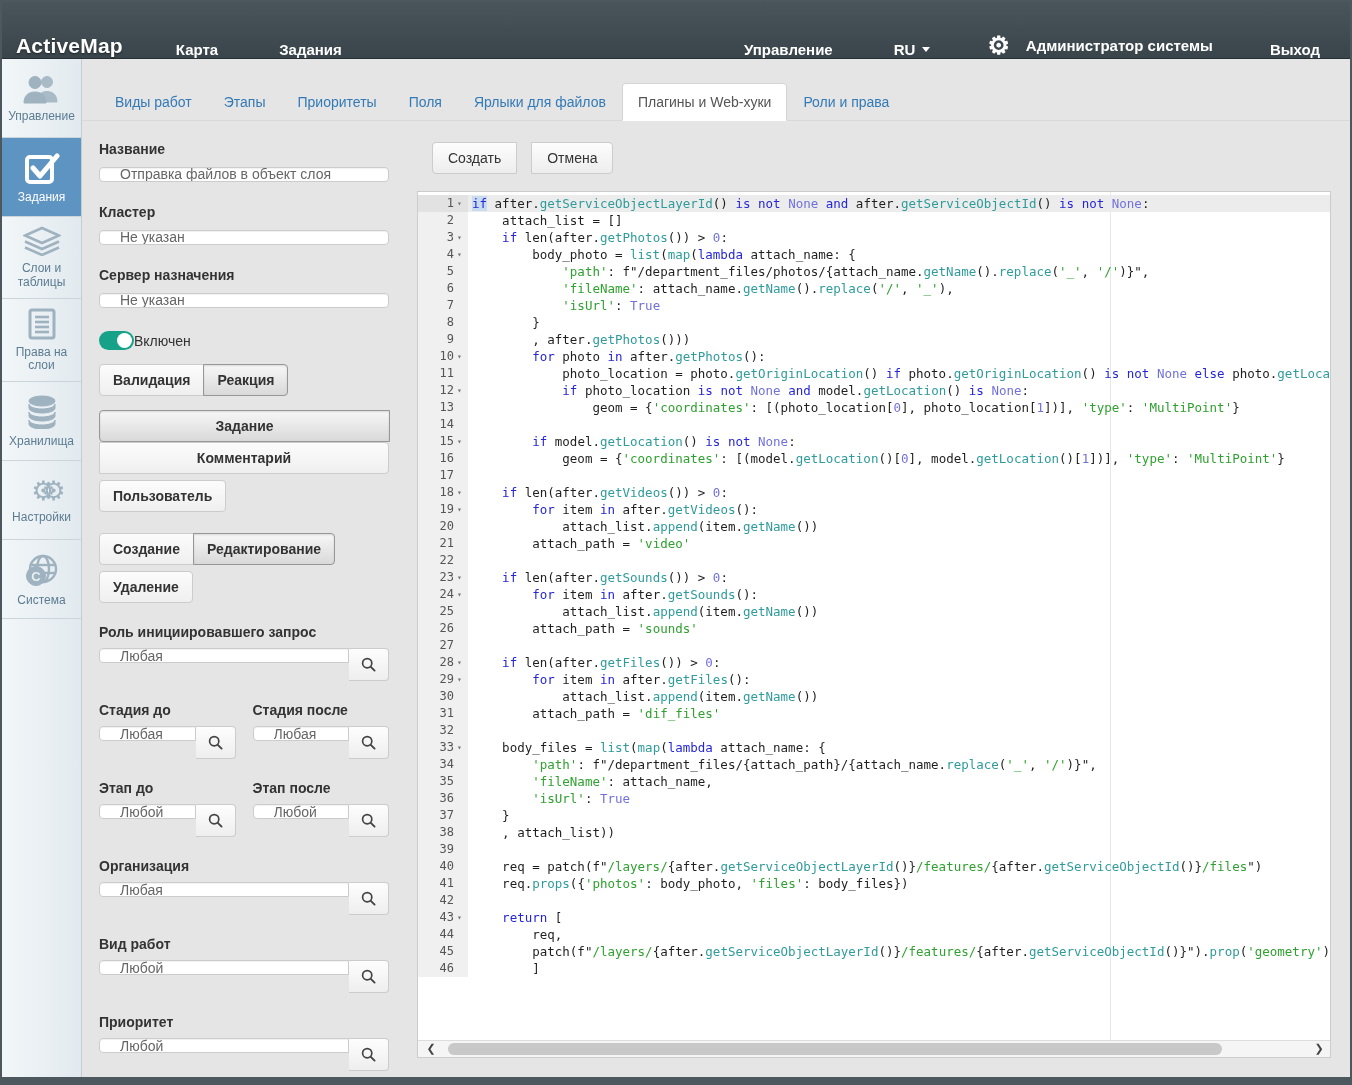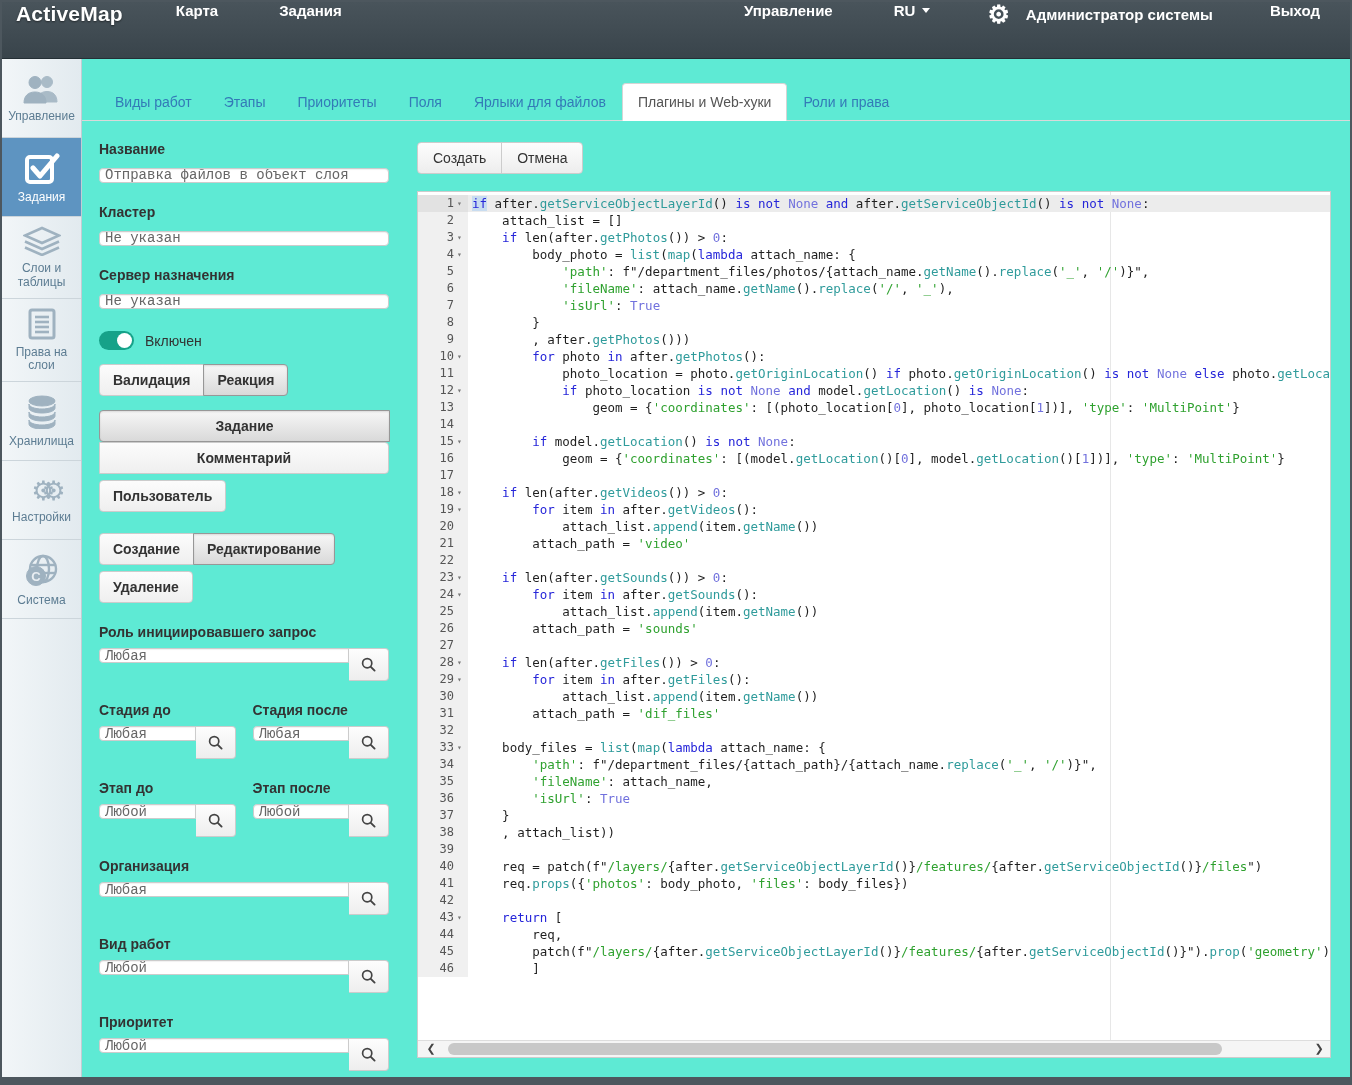--- a/index.html
+++ b/index.html
@@ -1,21 +1,21 @@
 <!DOCTYPE html>
 <html><head>
 <meta charset="utf-8">
 <style>
   * { margin:0; padding:0; box-sizing:border-box; }
   html,body { background:#fff; }
   body { font-family:"Liberation Sans", sans-serif; width:1352px; }
   .app { width:1352px; height:1085px; border:2px solid #4d575e; border-bottom:8px solid #4d575e; background:#fff; display:flex; flex-direction:column; overflow:hidden; }
 
   
-  .topbar { height:57px; flex:0 0 57px; background:linear-gradient(#49545b,#39444b); border-bottom:1px solid #252f35; display:flex; align-items:flex-start; color:#fff; }
+  .topbar { height:57px; flex:0 0 57px; background:linear-gradient(#49545b,#39444b); border-bottom:1px solid #252f35; display:flex; align-items:flex-end; color:#fff; }
   .logo { display:flex; align-items:center; padding:0 22px 0 14px; font-size:21px; font-weight:bold; color:#fff; text-shadow:0 1px 2px rgba(0,0,0,.5); letter-spacing:.2px; }
   .tb-item { display:flex; align-items:center; padding:0 30px; font-size:15px; font-weight:bold; cursor:pointer; white-space:nowrap; }
   .tb-sep { width:1px; background:#2c363c; box-shadow:1px 0 0 #525d64; }
   .tb-spring { flex:1; }
   .caret-down { width:0; height:0; border-left:4px solid transparent; border-right:4px solid transparent; border-top:5px solid #fff; margin-left:7px; }
   .gear-glyph { font-size:25px; line-height:1; margin-right:16px; }
 
   
   .main { flex:1; display:flex; min-height:0; }
 
@@ -24,52 +24,52 @@
   .sb-item { min-height:79px; padding:9px 3px 8px; display:flex; flex-direction:column; align-items:center; justify-content:center; gap:6px; border-bottom:1px solid #ccd5db; cursor:pointer; }
   .sb-label { font-size:12px; color:#5c7c92; text-align:center; line-height:1.15; }
   .sb-item.active { background:#5e94c1; }
   .sb-item.active .sb-label { color:#fff; }
   .sb-item svg { display:block; }
   .sb-item .ic { fill:#9fb2c0; stroke:#9fb2c0; }
   .sb-item.active .ic { fill:#fff; stroke:#fff; }
   .gears-uni { font-size:27px; line-height:28px; color:#9fb2c0; letter-spacing:-14px; }
 
   
-  .content { flex:1; min-width:0; display:flex; flex-direction:column; background:#5eead4; }
+  .content { flex:1; min-width:0; display:flex; flex-direction:column; background:#e5e5e5; }
   .tabsbar { padding:24px 20px 0 17px; border-bottom:1px solid #d9d9d9; display:flex; align-items:flex-end; }
   .tab { padding:10px 15px; font-size:14px; color:#337ab7; cursor:pointer; border:1px solid transparent; margin-bottom:-1px; white-space:nowrap; }
   .tab.active { color:#555; background:#fff; border-color:#d5d5d5; border-bottom-color:#fff; border-radius:4px 4px 0 0; }
 
   .cols { flex:1; display:flex; min-height:0; }
 
   
   .formcol { width:335px; flex:0 0 335px; padding:20px 28px 0 17px; }
   .f-label { font-size:14px; font-weight:bold; color:#333; margin:21px 0 8px; }
   .f-label.first { margin-top:0; }
-  .t-input { width:100%; height:15px; border:1px solid #ccc; border-radius:4px; padding:6px 5px; font-size:14px; color:#666; font-family:Liberation Mono, monospace; background:#fff; box-shadow:inset 0 1px 1px rgba(0,0,0,.06); }
+  .t-input { width:100%; height:15px; border:1px solid #ccc; border-radius:4px; padding:6px 20px; font-size:14px; color:#666; font-family:Liberation Sans, sans-serif; background:#fff; box-shadow:inset 0 1px 1px rgba(0,0,0,.06); }
   .in-group { display:flex; }
   .in-group .t-input { border-radius:4px 0 0 4px; flex:1; min-width:0; }
   .search-btn { width:40px; height:33px; border:1px solid #ccc; border-left:none; border-radius:0 4px 4px 0; background:linear-gradient(#fdfdfd,#eee); cursor:pointer; display:flex; align-items:center; justify-content:center; }
-  .toggle-row { display:flex; align-items:center; gap:11px; margin:22px 0 6px; }
+  .toggle-row { display:flex; align-items:center; margin:22px 0 6px; }
   .toggle { width:35px; height:19px; border-radius:10px; background:#16a289; position:relative; cursor:pointer; }
   .toggle .knob { position:absolute; top:2px; right:2px; width:15px; height:15px; border-radius:50%; background:#fff; }
   .toggle-label { font-size:14px; color:#333; }
   .btn-row { display:flex; margin-top:14px; flex-wrap:wrap; }
   .gbtn { padding:7px 13px; font-size:14px; color:#333; border:1px solid #ccc; background:linear-gradient(#fcfcfc,#efefef); cursor:pointer; margin-right:-1px; white-space:nowrap; font-family:"Liberation Sans",sans-serif;font-weight:bold; }
   .gbtn:first-child { border-radius:4px 0 0 4px; }
   .gbtn:last-child { border-radius:0 4px 4px 0; margin-right:0; }
   .gbtn.single { border-radius:4px; }
   .gbtn.sel { background:linear-gradient(#f7f7f7,#d9d9d9); border-color:#979797; box-shadow:inset 0 1px 2px rgba(0,0,0,.12); position:relative; z-index:1; }
   .half-row { display:flex; gap:17px; }
   .half { flex:1; min-width:0; }
 
   
   .editcol { flex:1; min-width:0; padding:21px 19px 0 0; }
   .action-group { display:flex; }
-  .abtn { padding:7px 15px; font-size:14px; color:#333; border:1px solid #ccc; background:linear-gradient(#fdfdfd,#ededed); cursor:pointer; margin-right:-1px; font-family:"Liberation Sans",sans-serif; }
+  .abtn { padding:7px 15px; font-size:14px; color:#333; border:1px solid #ccc; background:linear-gradient(#fdfdfd,#ededed); cursor:pointer; margin-right:-1px; font-family:"Liberation Sans",sans-serif;margin-left:15px; }
   .abtn:first-child { border-radius:4px 0 0 4px; }
   .abtn:last-child { border-radius:0 4px 4px 0; }
 
   .editor { margin-top:17px; height:867px; border:1px solid #ccc; position:relative; background:#fff; overflow:hidden; }
   .print-margin { position:absolute; left:692px; top:0; bottom:17px; width:1px; background:#e7e7e7; }
   .code-rows { position:relative; padding-top:3px; }
   .code-row { display:flex; height:17px; line-height:17px; font-family:"DejaVu Sans Mono",monospace; font-size:12.5px; white-space:pre; }
   .gut { flex:0 0 50px; background:#f0f0f0; color:#555; display:flex; justify-content:flex-end; align-items:center; padding-right:3px; font-size:12px; }
   .gut .fold { width:11px; text-align:center; font-size:8px; color:#777; }
   .codeln { flex:1; padding-left:4px; overflow:hidden; color:#1f1f1f; }

